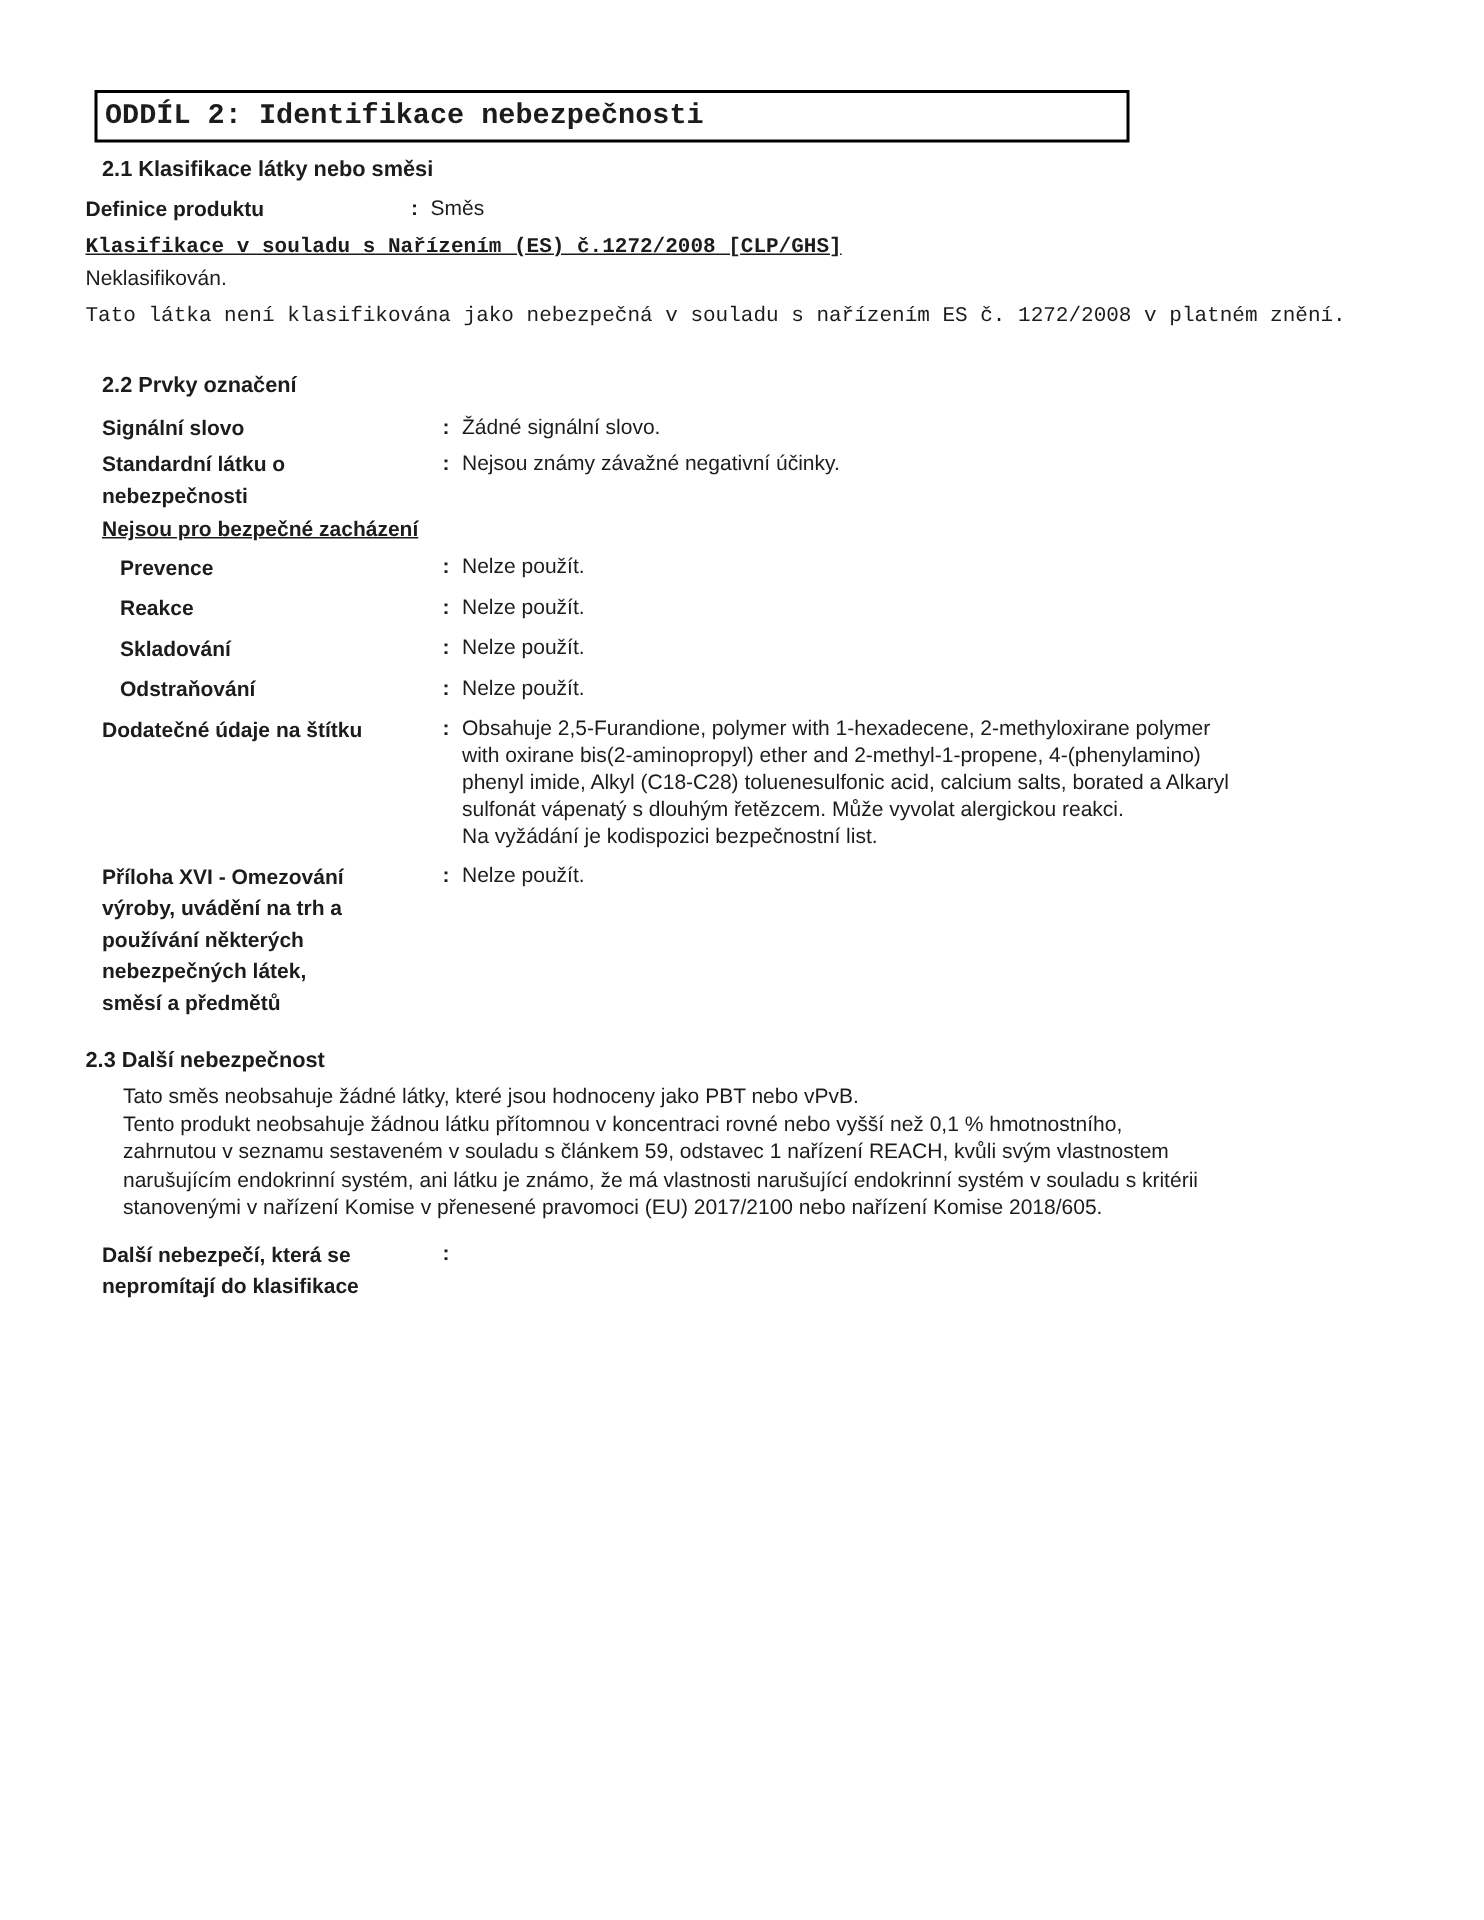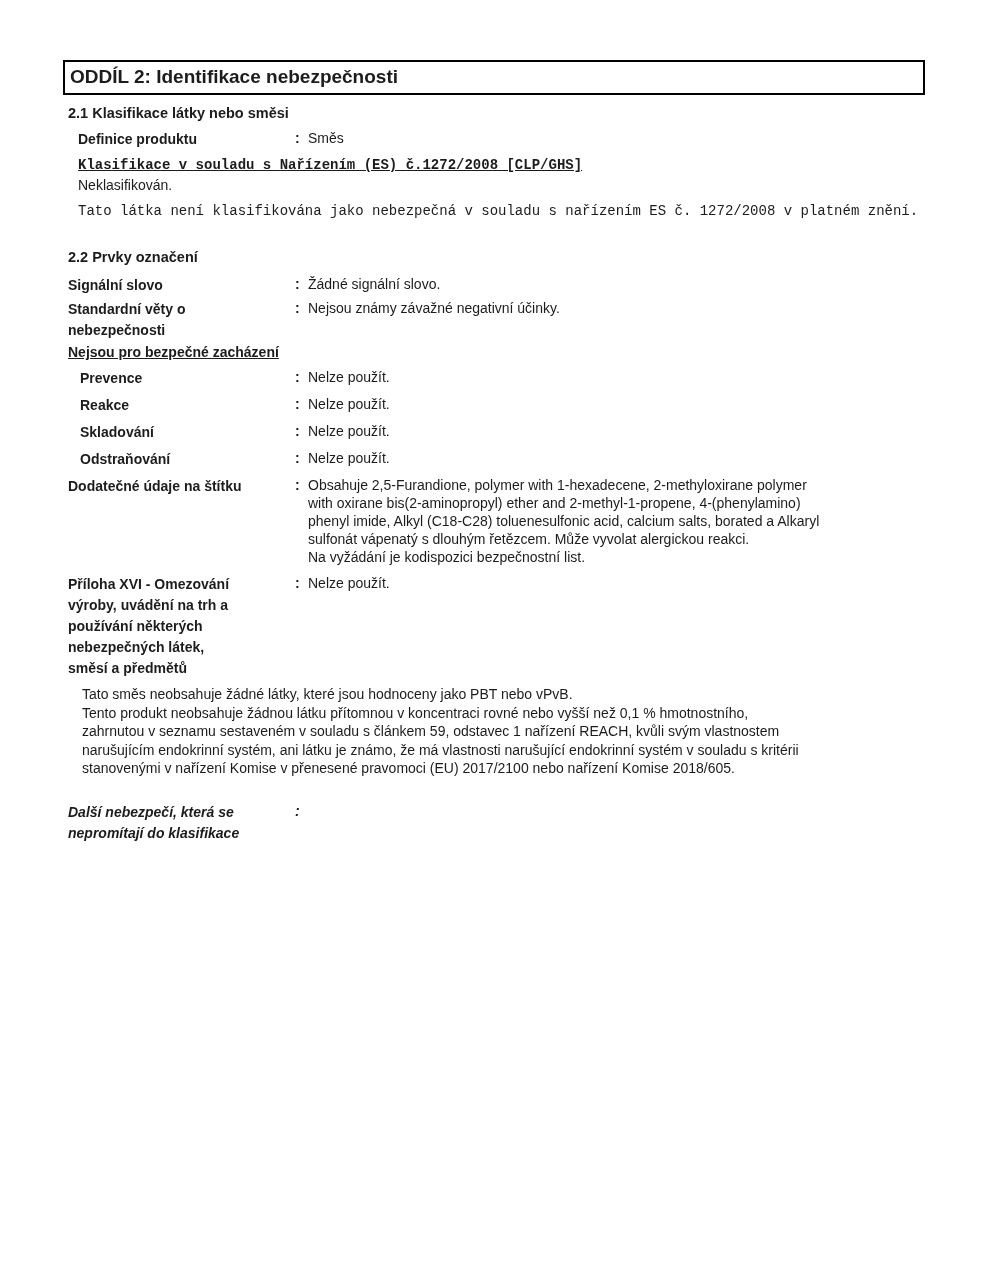--- a/index.html
+++ b/index.html
@@ -4,47 +4,47 @@
 <style>
   html,body{margin:0;padding:0;}
   body{
     width:989px;height:1280px;background:#ffffff;
     font-family:"Liberation Sans","DejaVu Sans",sans-serif;
     color:#1c1c1c;-webkit-font-smoothing:antialiased;
   }
   .page{position:relative;width:989px;height:1280px;padding:60px 14px 0 57px;box-sizing:border-box;}
 
   .section-box{
-    margin-left:6px;width:862px;box-sizing:border-box;
-    border:2px solid #000;padding:4px 6px 5px 5px;
+    margin-left:6px;width:690px;box-sizing:border-box;
+    border:2px solid #000;padding:4px 6px 5px 5px;font-family:Liberation Mono, monospace;
   }
   .section-box .title{font-size:19px;font-weight:bold;letter-spacing:0;}
 
   .h-sub{font-size:14.5px;font-weight:bold;}
   .h-underline{font-size:14px;font-weight:bold;text-decoration:underline;}
   .body-text{font-size:14px;line-height:18.5px;}
   .pre{white-space:pre-line;}
 
   
   .ml-11{margin-left:11px;}
   .ml-15{margin-left:25px;}
-  .ml-21{margin-left:21px;}
+  .ml-21{}
   .ml-23{margin-left:23px;}
 
   
   .row{display:grid;grid-template-columns:217px 13px auto;align-items:start;font-size:14px;line-height:18px;}
   .row.w227{grid-template-columns:227px 13px auto;}
   .row.w215{grid-template-columns:215px 13px auto;}
   .row .lbl{font-weight:bold;white-space:pre-line;line-height:21px;}
   .row .colon{font-weight:bold;text-align:left;}
   .row .val{line-height:18px;white-space:pre-line;max-width:600px;}
 
   
   .mt3{margin-top:3px;}  .mt6{margin-top:6px;}  .mt7{margin-top:7px;font-family:Liberation Mono, monospace;}
-  .mt8{margin-top:8px;}  .mt10{margin-top:10px;} .mt12{margin-top:24px;font-style:italic;}
+  .mt8{margin-top:8px;}  .mt10{margin-top:10px;} .mt12{margin-top:12px;}
   .mt20{margin-top:20px;} .mt29{margin-top:29px;}
 
   .para{font-size:14px;line-height:18.5px;white-space:pre-line;max-width:905px;}
 </style>
 </head>
 <body>
 
 <div class="page">
 
   <div class="section-box">
@@ -65,21 +65,21 @@
 
   <div class="h-sub ml-11 mt29">2.2 Prvky označení</div>
 
   <div class="row w227 mt10 ml-11">
     <span class="lbl">Signální slovo</span>
     <span class="colon">:</span>
     <span class="val">Žádné signální slovo.</span>
   </div>
 
   <div class="row w227 mt3 ml-11">
-    <span class="lbl pre">Standardní věty o
+    <span class="lbl pre">Standardní látku o
 nebezpečnosti</span>
     <span class="colon">:</span>
     <span class="val">Nejsou známy závažné negativní účinky.</span>
   </div>
 
   <div class="h-underline ml-11 mt3">Nejsou pro bezpečné zacházení</div>
 
   <div class="row w215 mt8 ml-23">
     <span class="lbl">Prevence</span>
     <span class="colon">:</span>
@@ -114,20 +114,21 @@
   <div class="row w227 mt8 ml-11">
     <span class="lbl pre">Příloha XVI - Omezování
 výroby, uvádění na trh a
 používání některých
 nebezpečných látek,
 směsí a předmětů</span>
     <span class="colon">:</span>
     <span class="val">Nelze použít.</span>
   </div>
 
+  <div class="h-sub mt20">2.3 Další nebezpečnost</div>
 
   <div class="para ml-15 mt6">Tato směs neobsahuje žádné látky, které jsou hodnoceny jako PBT nebo vPvB.
 Tento produkt neobsahuje žádnou látku přítomnou v koncentraci rovné nebo vyšší než 0,1 % hmotnostního,
 zahrnutou v seznamu sestaveném v souladu s článkem 59, odstavec 1 nařízení REACH, kvůli svým vlastnostem
 narušujícím endokrinní systém, ani látku je známo, že má vlastnosti narušující endokrinní systém v souladu s kritérii
 stanovenými v nařízení Komise v přenesené pravomoci (EU) 2017/2100 nebo nařízení Komise 2018/605.</div>
 
   <div class="row w227 mt12 ml-11">
     <span class="lbl pre">Další nebezpečí, která se
 nepromítají do klasifikace</span>

